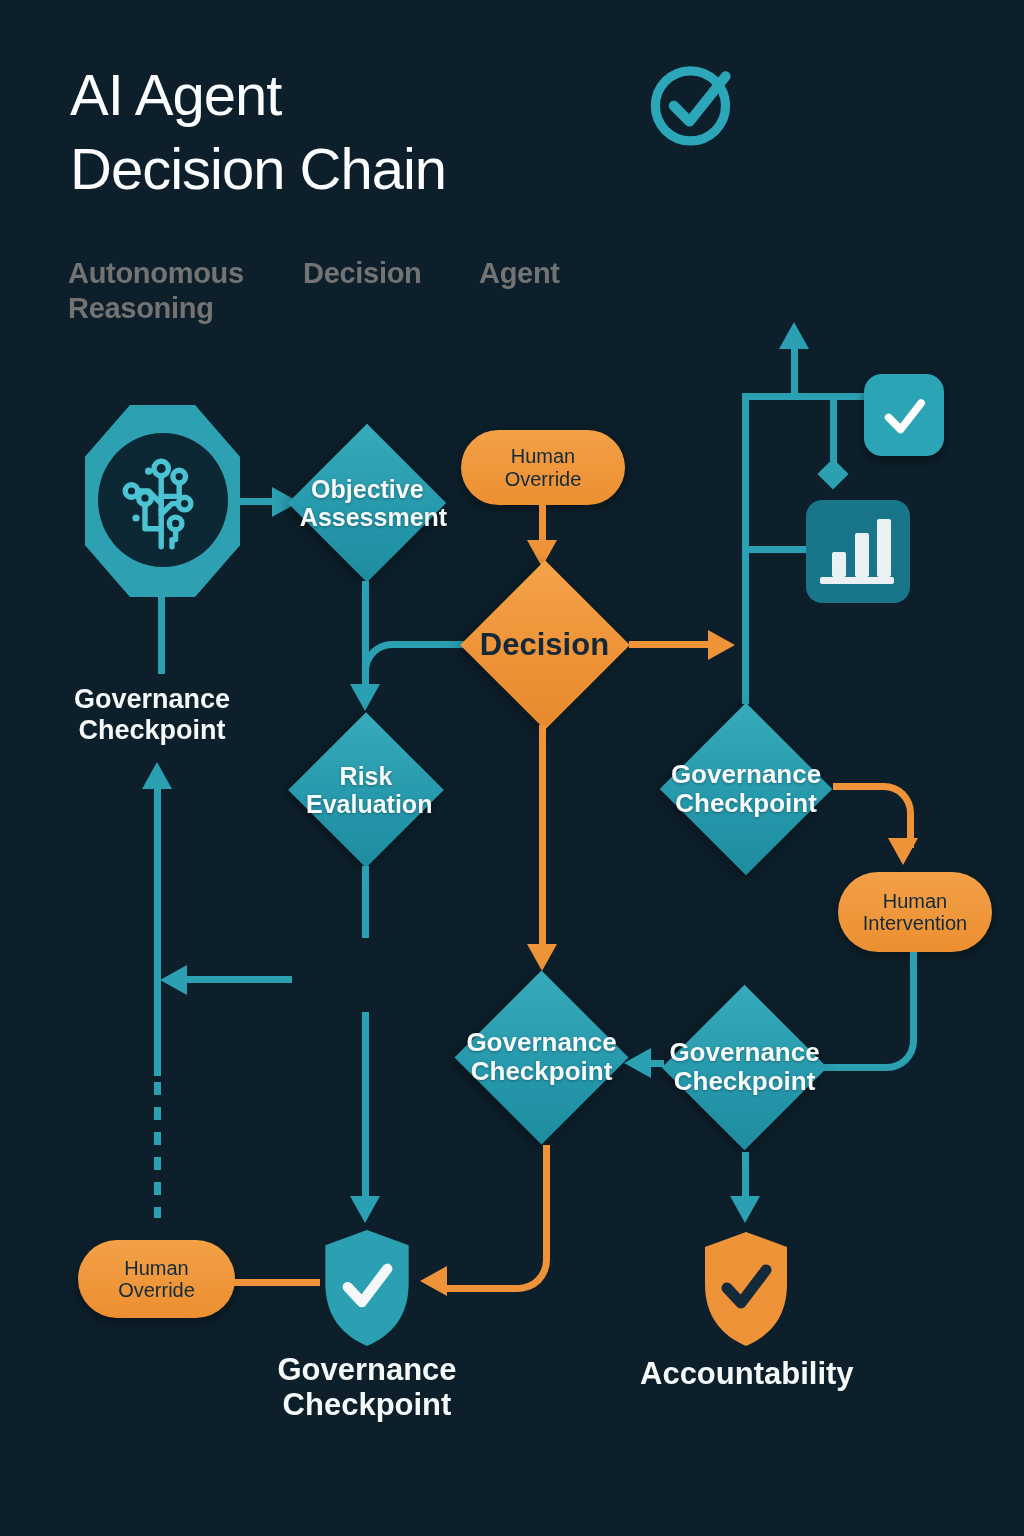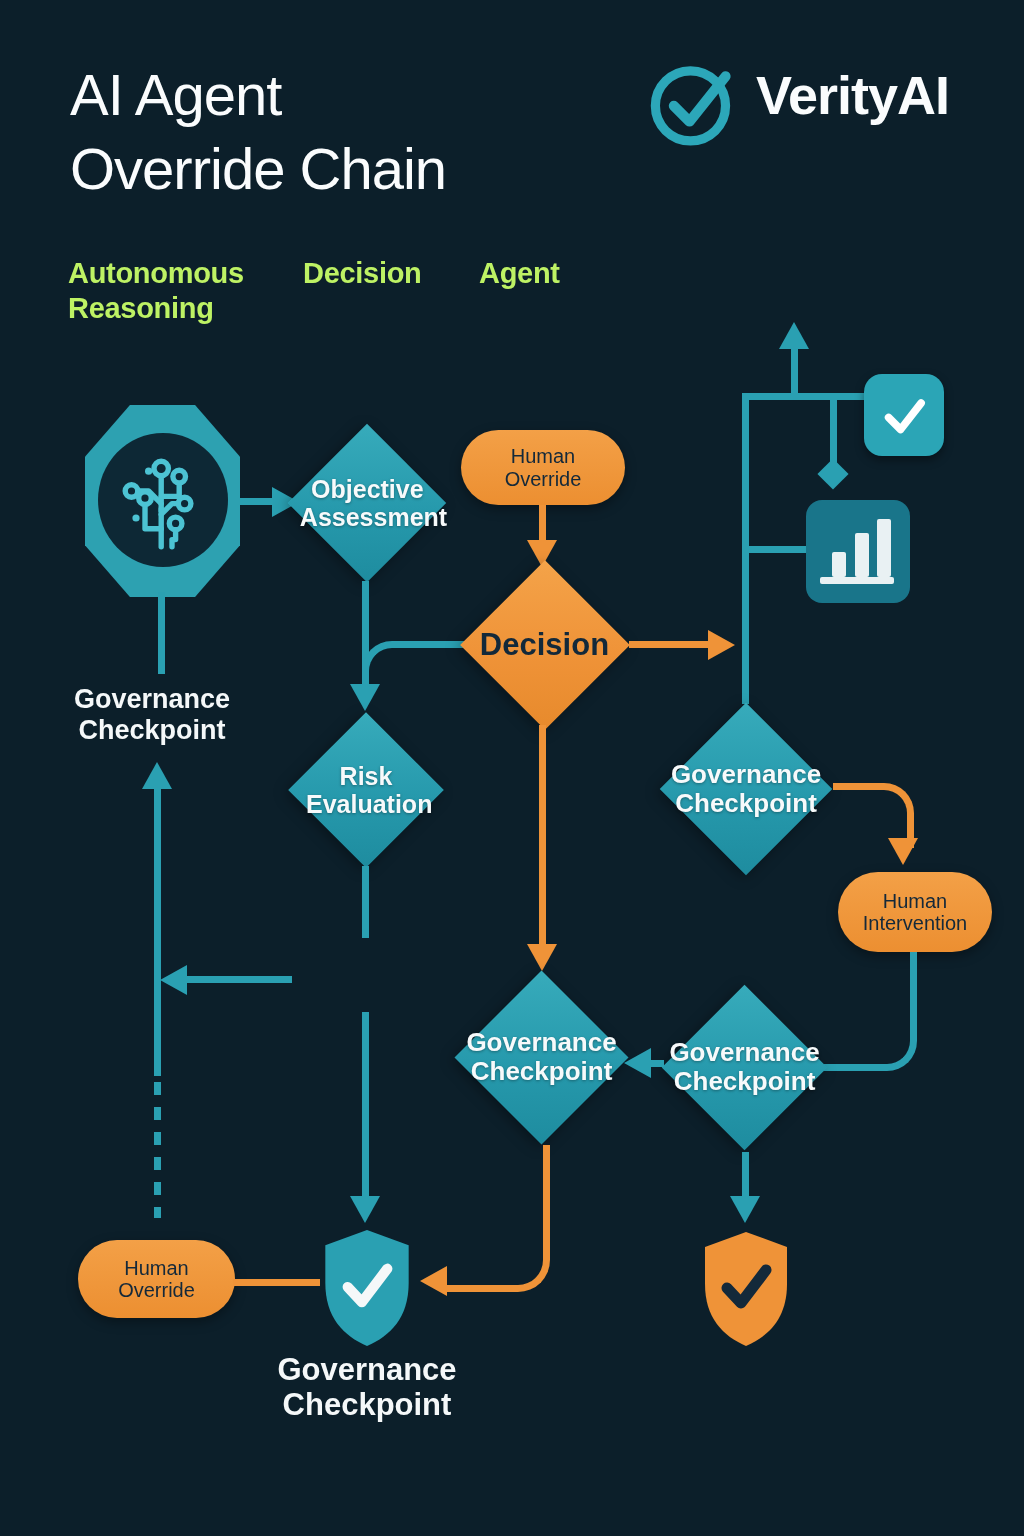--- a/index.html
+++ b/index.html
@@ -8,21 +8,21 @@
     background:#0c1f2a;
     font-family:"Liberation Sans","DejaVu Sans",sans-serif;
     color:#f5f8f9;
   }
   .abs{position:absolute;}
   
   .title{left:70px;top:58px;font-size:58px;line-height:1.28;font-weight:400;letter-spacing:-1px;color:#fafcfd;}
   .title span{display:block;}
   .brand-logo{left:648px;top:56px;width:96px;height:96px;}
   .brand-name{left:756px;top:64px;font-size:54px;font-weight:700;letter-spacing:-1px;color:#fafcfd;}
-  .col-head{top:256px;font-size:29px;font-weight:700;line-height:1.2;letter-spacing:-0.3px;color:#bef264;}
+  .col-head{top:256px;font-size:29px;font-weight:700;line-height:1.2;letter-spacing:-0.3px;color:#737373;}
   .col-autonomous{left:68px;width:210px;}
   .col-decision{left:303px;}
   .col-action{left:479px;}
   .col-impact{left:654px;color:#3aacbe;}
   
   .line{position:absolute;background:#2aa0b2;}
   .line.orange{background:#ef9338;}
   .dash{position:absolute;width:7px;background:repeating-linear-gradient(180deg,#2aa0b2 0 13px,transparent 13px 25px);}
   .ah{position:absolute;width:0;height:0;}
   .ah-right{border-top:15px solid transparent;border-bottom:15px solid transparent;border-left:27px solid #2aa0b2;}
@@ -58,28 +58,27 @@
   .lbl-gc-shield{left:267px;top:1352px;width:200px;font-size:31px;}
   .lbl-accountability{left:640px;top:1356px;width:212px;font-size:31px;}
 </style>
 </head>
 <body>
 
 <div class="canvas">
 
   <div class="abs title">
     <span>AI Agent</span>
-    <span>Override Chain</span>
+    <span>Decision Chain</span>
   </div>
 
   <svg class="abs brand-logo" viewBox="0 0 104 100">
     <circle cx="46" cy="52" r="38" fill="none" stroke="#2ca7b9" stroke-width="10"></circle>
     <path d="M28,52 L45,69 L84,20" fill="none" stroke="#2ca7b9" stroke-width="11" stroke-linecap="round" stroke-linejoin="round"></path>
   </svg>
-  <div class="abs brand-name">VerityAI</div>
 
   <div class="abs col-head col-autonomous">Autonomous Reasoning</div>
   <div class="abs col-head col-decision">Decision</div>
   <div class="abs col-head col-action">Agent</div>
 
   <div class="octagon abs"></div>
   <div class="oct-circle">
     <svg width="108" height="108" viewBox="0 0 120 120">
       <g fill="none" stroke="#4cc3d3" stroke-width="6" stroke-linecap="round" stroke-linejoin="round">
         <path d="M58,112 V70"></path>
@@ -203,14 +202,15 @@
   <div class="line" style="left:648px;top:1060px;width:16px;height:7px;"></div>
   <div class="ah ah-left" style="left:624px;top:1048px;"></div>
 
   <div class="line" style="left:742px;top:1152px;width:7px;height:46px;"></div>
   <div class="ah ah-down" style="left:730px;top:1196px;"></div>
 
   <svg class="abs" style="left:696px;top:1228px;" width="100" height="122" viewBox="0 0 100 122">
     <path d="M50,4 L91,19 V56 C91,90 73,108 50,118 C27,108 9,90 9,56 V19 Z" fill="#ef9338"></path>
     <path d="M31,60 L45,75 L70,42" fill="none" stroke="#14293a" stroke-width="11" stroke-linecap="round" stroke-linejoin="round"></path>
   </svg>
+  <div class="node-label lbl-accountability">Accountability</div>
 
 </div>
 
 </body></html>

